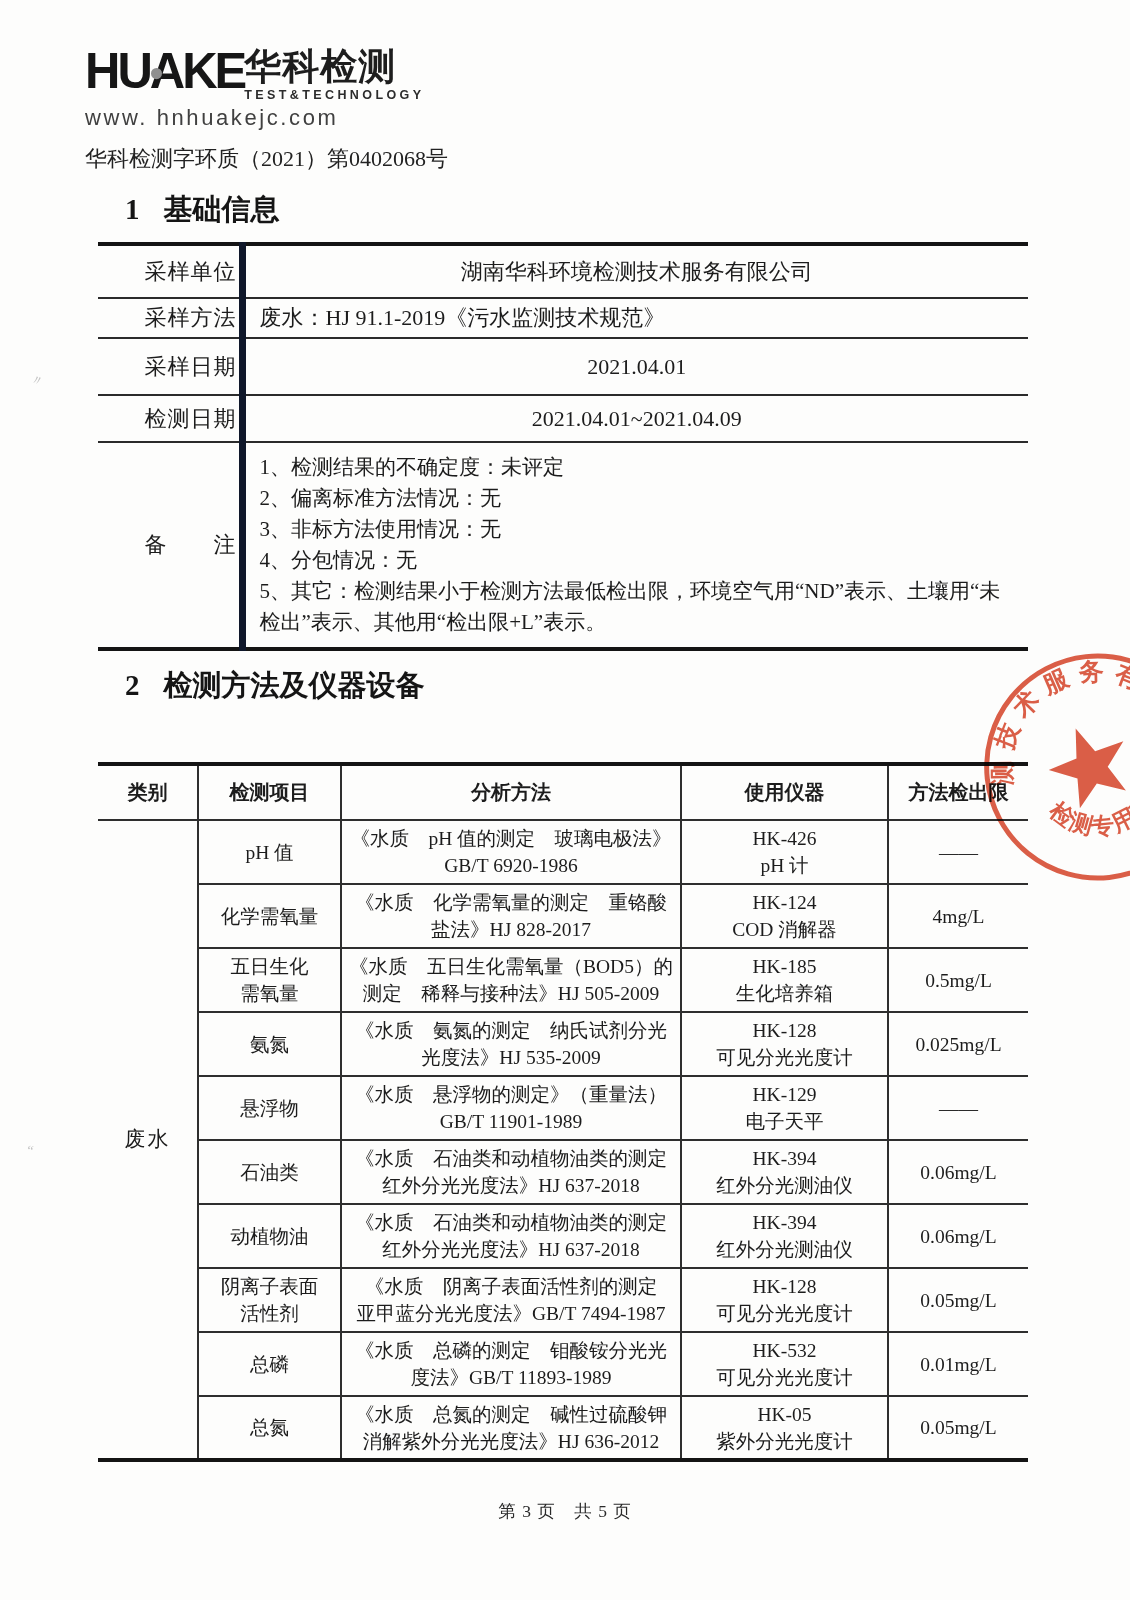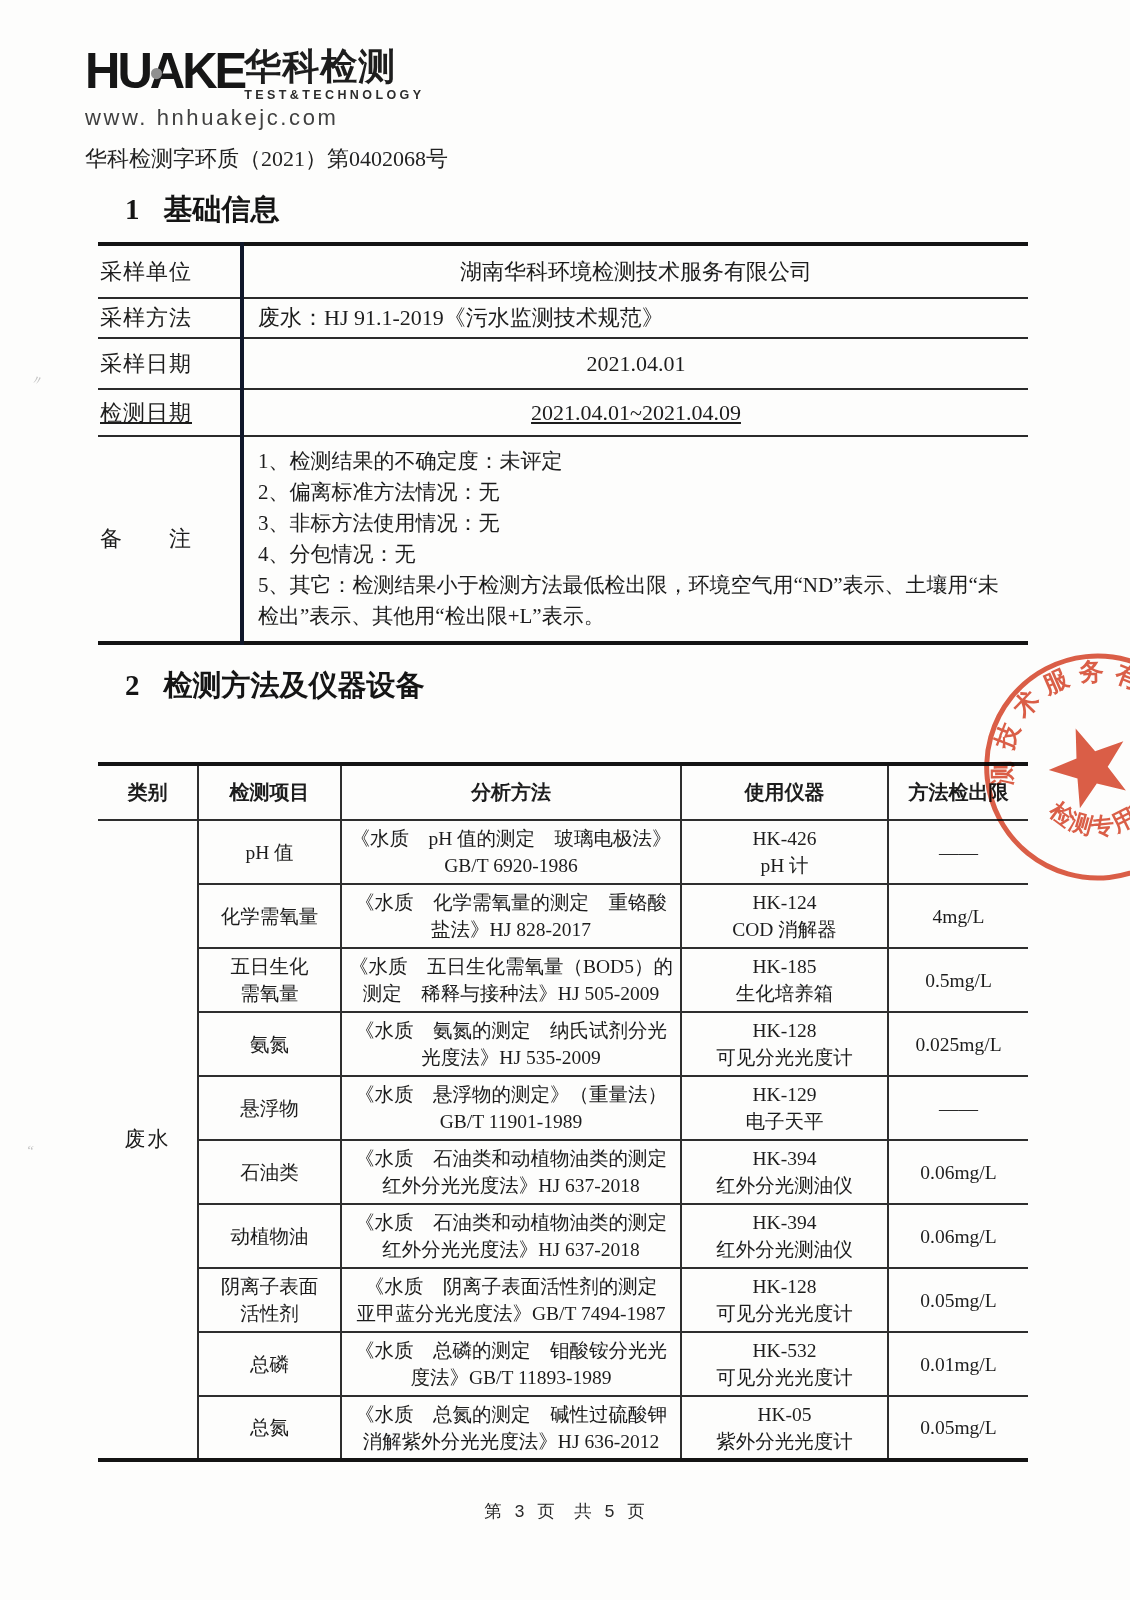--- a/index.html
+++ b/index.html
@@ -55,27 +55,27 @@
   
   .t1 {
     position:absolute; left:98px; top:242px; width:930px;
     border-collapse:collapse; table-layout:fixed;
     border-top:4px solid #141414; border-bottom:4px solid #141414;
     font-size:22px;
   }
   .t1 td { border-bottom:2px solid #2b2b2b; vertical-align:middle; }
   .t1 tr:last-child td { border-bottom:none; }
   .t1 td.lbl {
-    width:144px; border-right:4px solid #0f172a;
-    text-align:left; letter-spacing:1px; padding:4px 2px;
+    width:144px; border-right:7px solid #0f172a;
+    text-align:right; letter-spacing:1px; padding:4px 2px;
   }
   .t1 td.val { padding:4px 14px; text-align:center; }
   .t1 td.val.left { text-align:left; }
   .t1 tr.r1 { height:54px; } .t1 tr.r2 { height:36px; }
-  .t1 tr.r3 { height:51px; } .t1 tr.r4 { height:47px;text-decoration:underline; }
+  .t1 tr.r3 { height:57px; } .t1 tr.r4 { height:47px; }
   .t1 td.remarks { padding:9px 14px 9px 14px; text-align:left; font-size:21px; }
   .t1 td.remarks div { line-height:31px; }
 
   
   .t2 {
     position:absolute; left:98px; top:762px; width:930px;
     border-collapse:collapse; table-layout:fixed;
     border-top:4px solid #141414; border-bottom:4px solid #141414;
     font-size:19.5px;
   }
@@ -91,21 +91,21 @@
   .t2 tr:last-child td { border-bottom:none; }
   .t2 thead tr { height:56px; }
   .t2 thead th { font-weight:600; font-size:20px; }
   .t2 tbody tr { height:64px; }
   .t2 td div:empty { display:none; }
   .t2 td.cat { font-size:21px; letter-spacing:2px; }
 
   
   .footer {
     position:absolute; left:0; top:1499px; width:1130px;
-    text-align:center; font-size:17.5px; color:#2a2a2a; letter-spacing:1px;font-family:Liberation Mono, monospace;
+    text-align:center; font-size:17.5px; color:#2a2a2a; letter-spacing:1px;
   }
 
   
   .stamp {
     position:absolute; left:973px; top:645px;
     mix-blend-mode:multiply; opacity:0.88;
     transform:rotate(-6deg);
   }
   .stamp text {
     font-family:"Liberation Serif","DejaVu Serif",serif;

